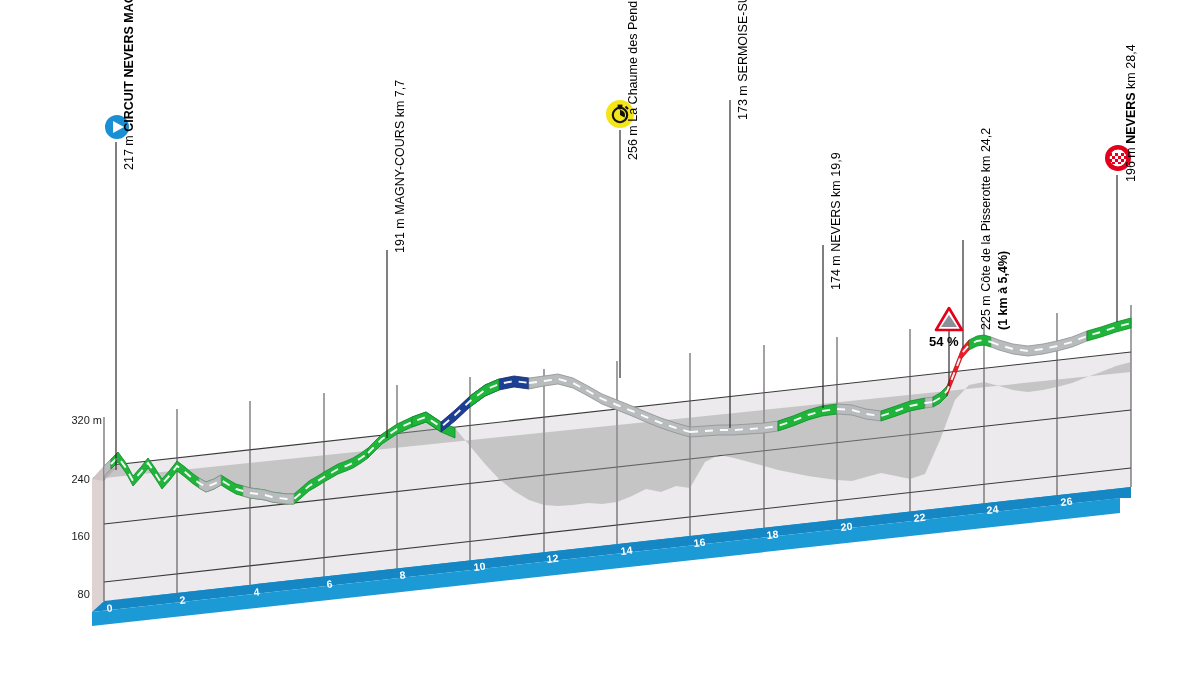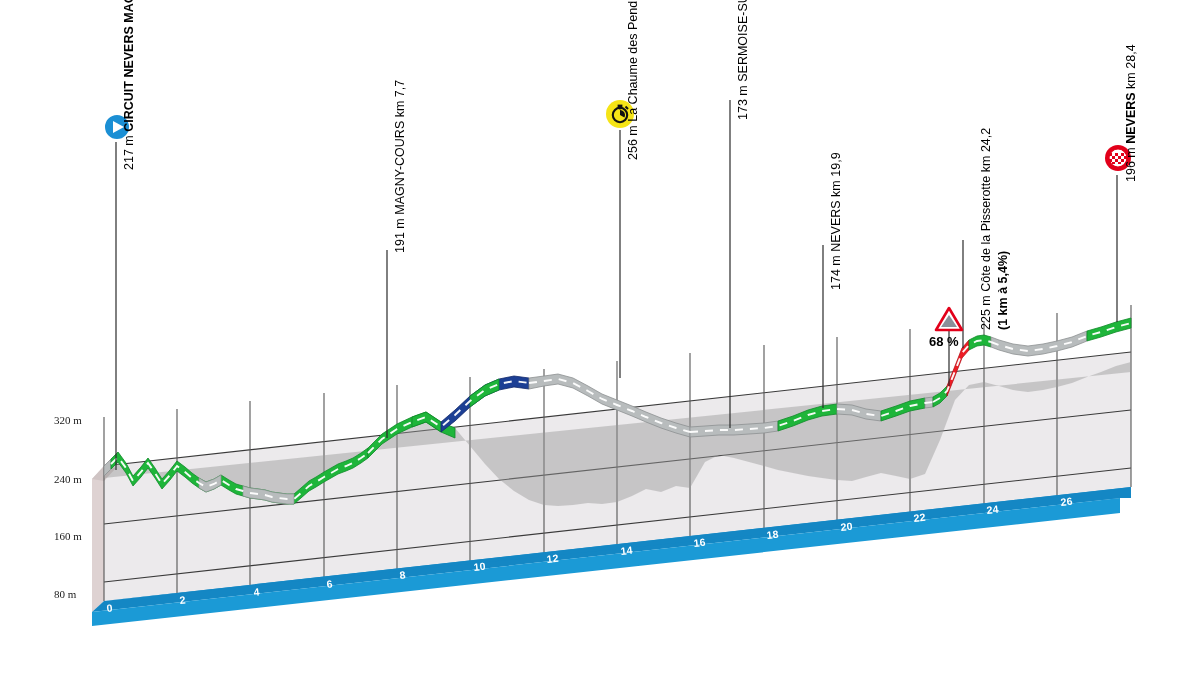--- a/index.html
+++ b/index.html
@@ -24,23 +24,23 @@
     position: absolute;
     transform-origin: 0 0;
     white-space: nowrap;
     font-family: "Liberation Sans", sans-serif;
     color: #000000;
   }
   .yaxis-label {
     position: absolute;
     font-size: 11px;
     color: #1a1a1a;
-    font-family: Liberation Serif, serif;
+    font-family: Liberation Sans, sans-serif;
     white-space: nowrap;
-    text-align: left;
+    text-align: right;
   }
   .marker-icon {
     position: absolute;
   }
   .grad-text {
     position: absolute;
     font-size: 13px;
     font-weight: bold;
     color: #000000;
     white-space: nowrap;
@@ -218,21 +218,21 @@
   <div class="vlabel" style="left:996px; top:330px; transform:rotate(-90deg); font-size:12.5px; font-weight:bold;">
     <span>(1 km à 5,4%)</span>
   </div>
 
   <div class="marker-icon" style="left:934px; top:306px;">
     <svg width="30" height="26" viewBox="0 0 30 26">
       <polygon points="15,2 28,24 2,24" fill="#ffffff" stroke="#e2001a" stroke-width="2.6" stroke-linejoin="round"></polygon>
       <polygon points="15,9 23,21 7,21" fill="#8a8f99"></polygon>
     </svg>
   </div>
-  <div class="grad-text" style="left:929px; top:334px;">68 %</div>
+  <div class="grad-text" style="left:929px; top:334px;">54 %</div>
 
   <div class="marker-icon" style="left:1104px; top:144px;">
     <svg width="28" height="28" viewBox="0 0 28 28">
       <circle cx="14" cy="14" r="13" fill="#e2001a"></circle>
       <circle cx="14" cy="14" r="9" fill="#ffffff"></circle>
       <g fill="#e2001a">
         <rect x="5" y="9" width="3" height="3"></rect>
           <rect x="11" y="9" width="3" height="3"></rect>
           <rect x="17" y="9" width="3" height="3"></rect>
         <rect x="8" y="12" width="3" height="3"></rect>

